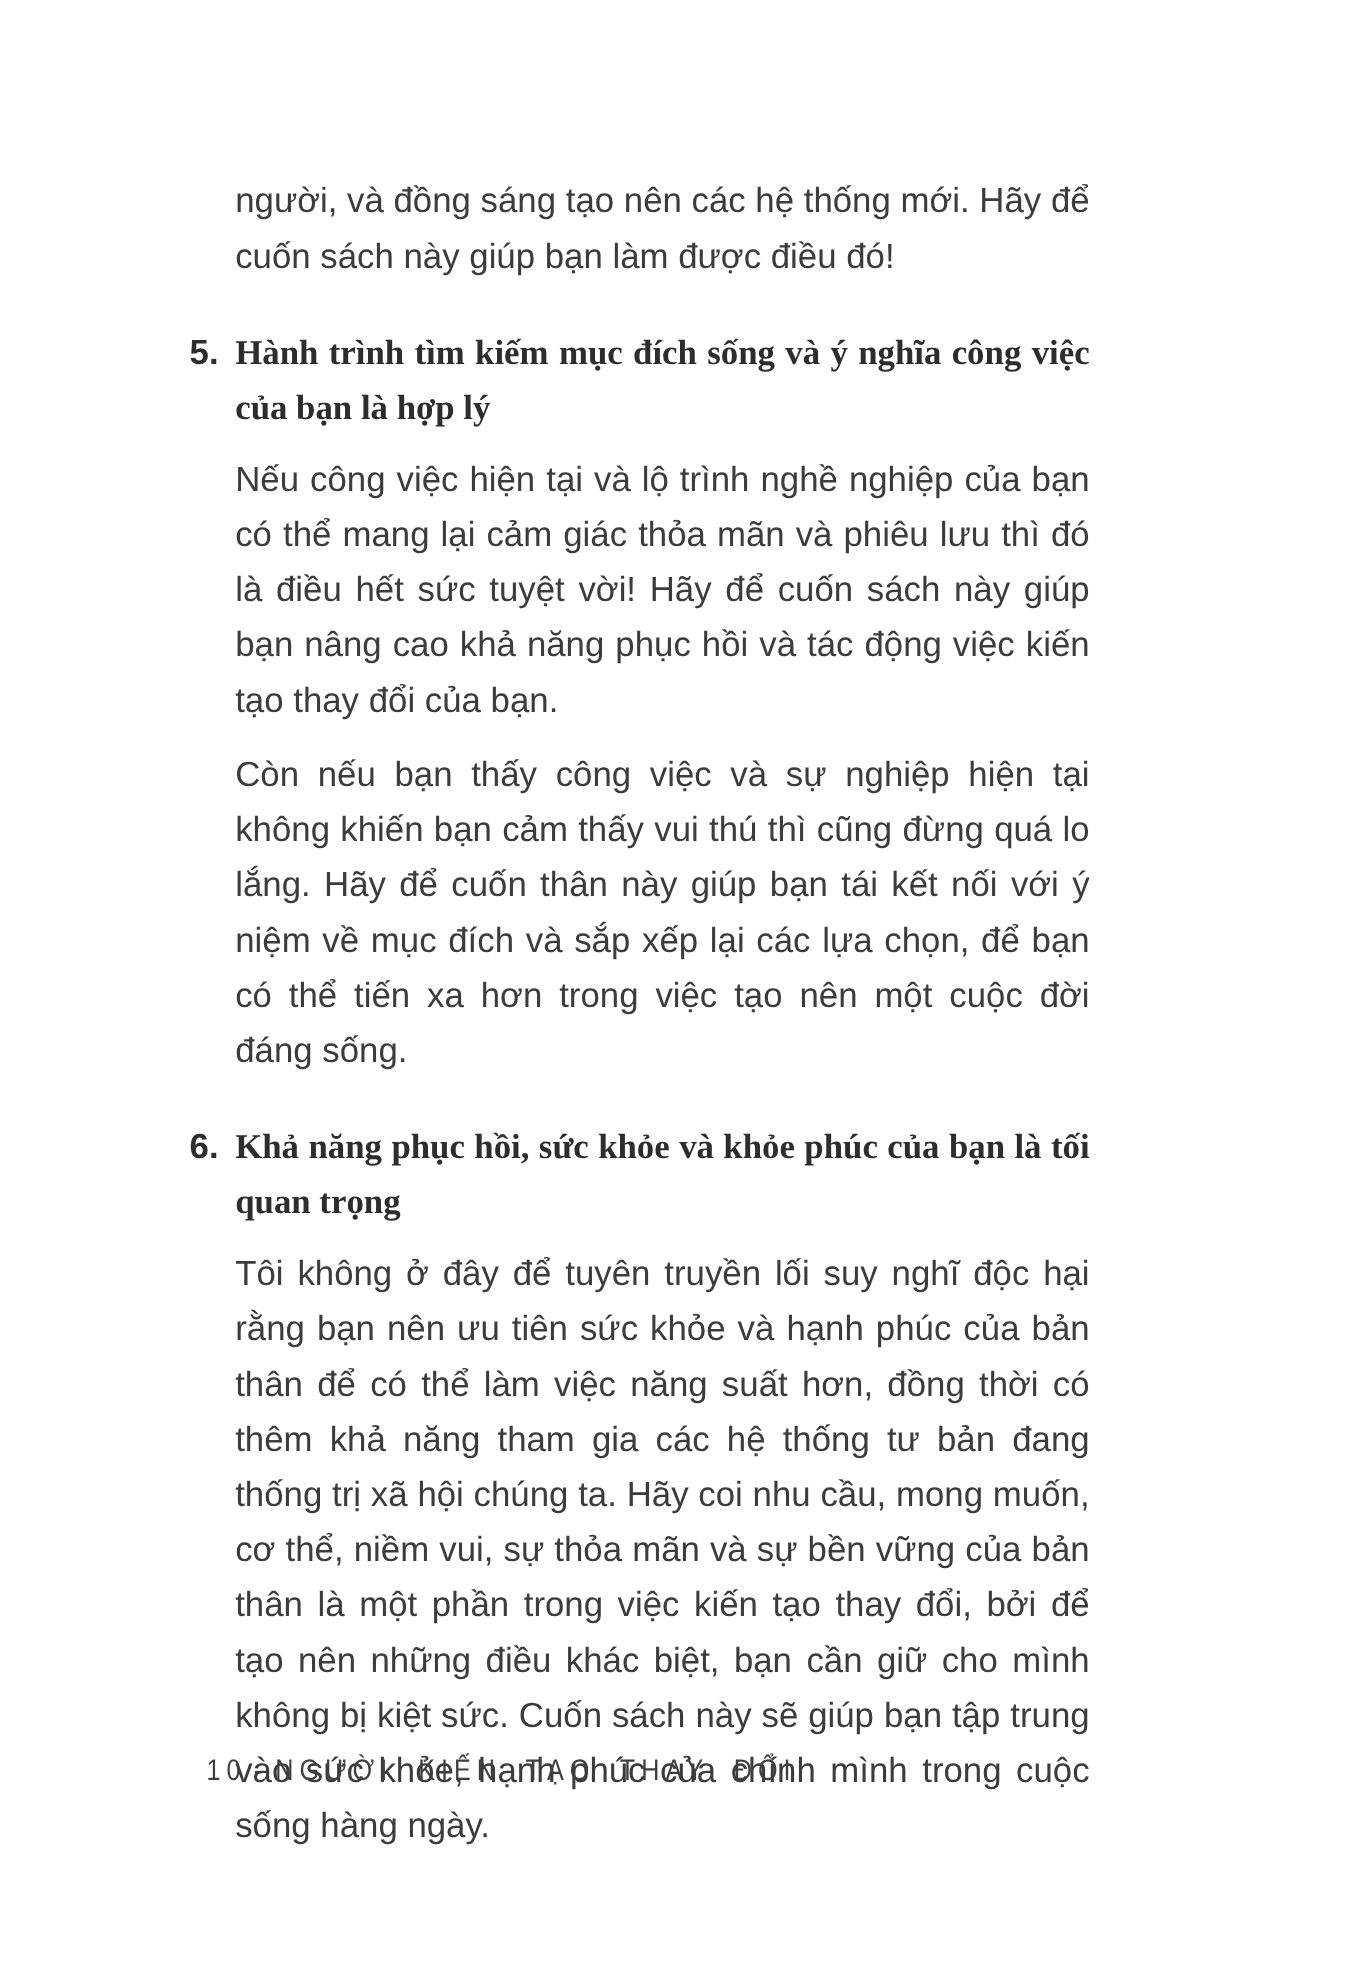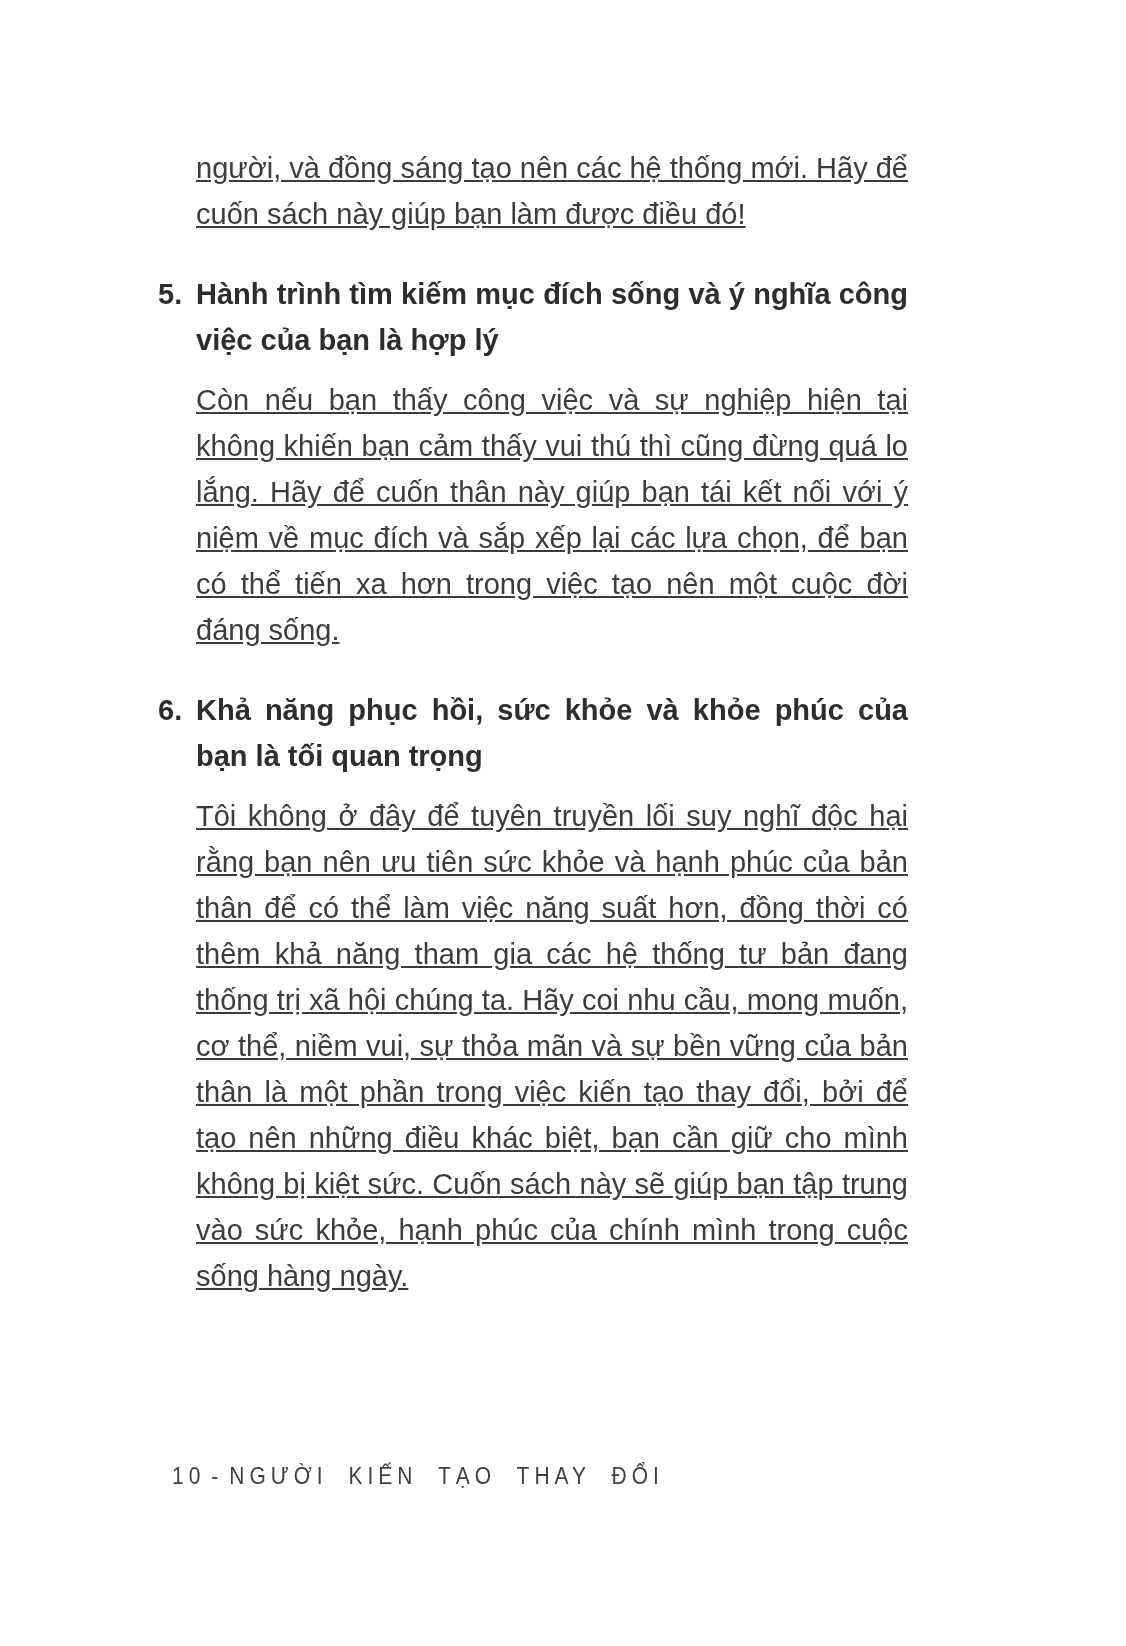--- a/index.html
+++ b/index.html
@@ -21,37 +21,37 @@
     left: 196px;
     width: 712px;
     color: #3c3c3c;
     font-size: 29px;
     line-height: 46px;
   }
   .para {
     margin: 0 0 16px 0;
     text-align: justify;
     text-align-last: left;
-    text-decoration: underline;
   }
   .item-heading {
     display: flex;
     margin: 34px 0 14px 0;
     font-weight: bold;
     color: #2d2d2d;
   }
   .item-number {
     flex: 0 0 38px;
     margin-left: -38px;
     text-align: left;
   }
   .item-title {
     flex: 1;
     text-align: justify;
     text-align-last: left;
+    font-family: Liberation Serif, serif;
   }
   .footer {
     position: absolute;
     left: 172px;
     top: 1462px;
     color: #3f3f3f;
     font-size: 21px;
     letter-spacing: 5px;
     word-spacing: 10px;
     white-space: nowrap;
@@ -67,20 +67,21 @@
 
 <div class="page">
   <div class="content">
 
     <p class="para">người, và đồng sáng tạo nên các hệ thống mới. Hãy để cuốn sách này giúp bạn làm được điều đó!</p>
 
     <div class="item-heading">
       <span class="item-number">5.</span>
       <span class="item-title">Hành trình tìm kiếm mục đích sống và ý nghĩa công việc của bạn là hợp lý</span>
     </div>
+    <p class="para">Nếu công việc hiện tại và lộ trình nghề nghiệp của bạn có thể mang lại cảm giác thỏa mãn và phiêu lưu thì đó là điều hết sức tuyệt vời! Hãy để cuốn sách này giúp bạn nâng cao khả năng phục hồi và tác động việc kiến tạo thay đổi của bạn.</p>
     <p class="para">Còn nếu bạn thấy công việc và sự nghiệp hiện tại không khiến bạn cảm thấy vui thú thì cũng đừng quá lo lắng. Hãy để cuốn thân này giúp bạn tái kết nối với ý niệm về mục đích và sắp xếp lại các lựa chọn, để bạn có thể tiến xa hơn trong việc tạo nên một cuộc đời đáng sống.</p>
 
     <div class="item-heading">
       <span class="item-number">6.</span>
       <span class="item-title">Khả năng phục hồi, sức khỏe và khỏe phúc của bạn là tối quan trọng</span>
     </div>
     <p class="para">Tôi không ở đây để tuyên truyền lối suy nghĩ độc hại rằng bạn nên ưu tiên sức khỏe và hạnh phúc của bản thân để có thể làm việc năng suất hơn, đồng thời có thêm khả năng tham gia các hệ thống tư bản đang thống trị xã hội chúng ta. Hãy coi nhu cầu, mong muốn, cơ thể, niềm vui, sự thỏa mãn và sự bền vững của bản thân là một phần trong việc kiến tạo thay đổi, bởi để tạo nên những điều khác biệt, bạn cần giữ cho mình không bị kiệt sức. Cuốn sách này sẽ giúp bạn tập trung vào sức khỏe, hạnh phúc của chính mình trong cuộc sống hàng ngày.</p>
 
   </div>
 

